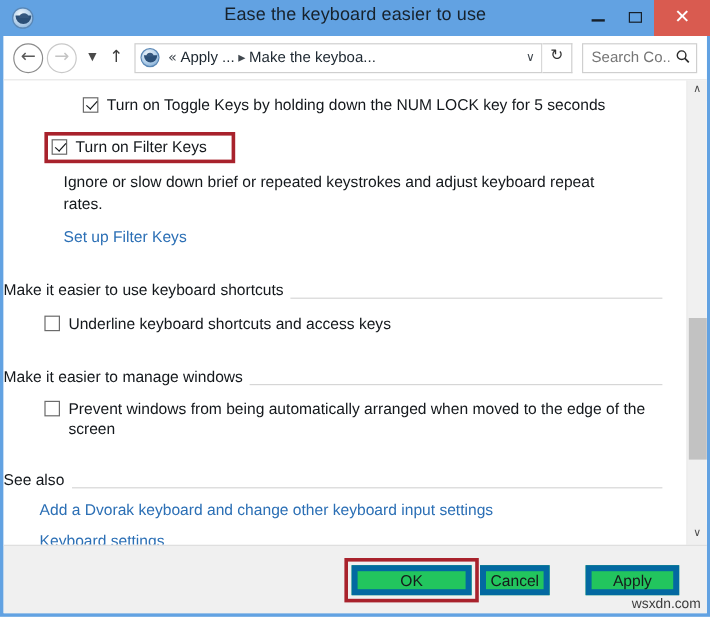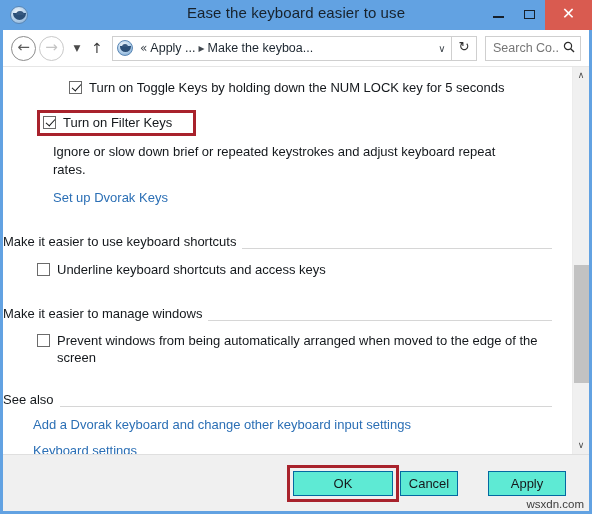--- a/index.html
+++ b/index.html
@@ -392,22 +392,22 @@
   
   .footer {
     flex: 0 0 56px;
     background: #f0f0f0;
     border-top: 1px solid #dfdfdf;
     position: relative;
   }
   .btn {
     position: absolute;
     height: 25px;
-    background: #5eead4;
-    border: 1px solid #0369a1;
+    background: #22c55e;
+    border: 5px solid #0369a1;
     box-sizing: border-box;
     font-size: 13px;
     color: #16191c;
     display: flex;
     align-items: center;
     justify-content: center;
     font-family: "Liberation Sans", sans-serif;
     cursor: default;
   }
 
@@ -482,21 +482,21 @@
         </div>
 
         <div class="row abs" style="left:40px; top:47px;">
           <div class="cb checked"></div>
           <div class="cb-label">Turn on Filter Keys</div>
         </div>
         <div class="redbox" style="left:34px; top:43px; width:159px; height:26px;"></div>
 
         <div class="desc abs" style="left:50px; top:76px; width:477px;">Ignore or slow down brief or repeated keystrokes and adjust keyboard repeat rates.</div>
 
-        <div class="link abs" style="left:50px; top:123px;">Set up Dvorak Keys</div>
+        <div class="link abs" style="left:50px; top:123px;">Set up Filter Keys</div>
 
         <div class="section-head abs" style="left:0px; top:167px; width:549px;">
           <div class="lbl">Make it easier to use keyboard shortcuts</div>
           <div class="rule"></div>
         </div>
         <div class="row abs" style="left:34px; top:194px;">
           <div class="cb"></div>
           <div class="cb-label">Underline keyboard shortcuts and access keys</div>
         </div>
 

